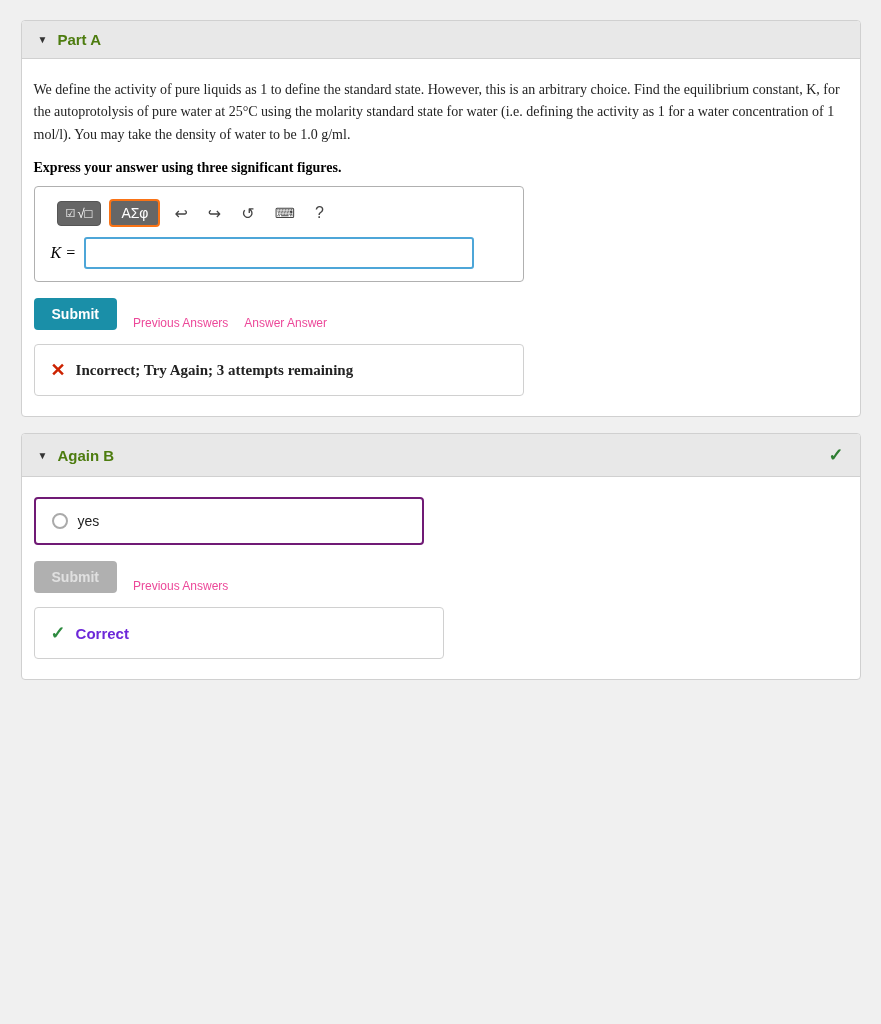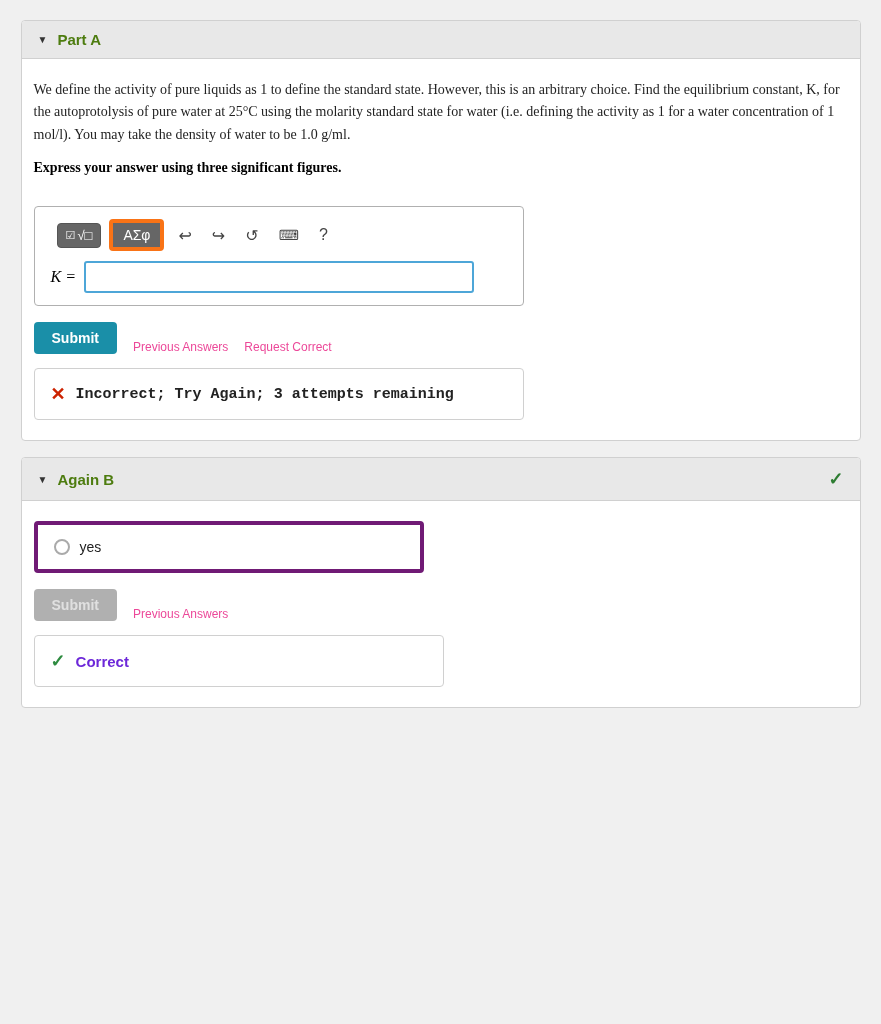--- a/index.html
+++ b/index.html
@@ -56,41 +56,41 @@
     }
     .problem-text {
       font-size: 14px;
       line-height: 1.6;
       color: #222;
       margin-bottom: 14px;
     }
     .bold-instruction {
       font-weight: bold;
       font-size: 14px;
-      margin-bottom: 30px;
+      margin-bottom: 10px;
       display: block;
     }
     .answer-box {
       border: 1px solid #b0b0b0;
       border-radius: 4px;
       padding: 12px;
       margin-bottom: 16px;
       display: inline-block;
       width: 490px;
     }
     .toolbar {
       display: flex;
       align-items: center;
       gap: 8px;
       margin-bottom: 10px;
       padding-left: 10px;
     }
     .toolbar-btn-symbol {
       background: #666;
-      border: 4px solid #f97316;
+      border: 2px solid #f97316;
       border-radius: 4px;
       padding: 4px 10px;
       color: white;
       font-size: 14px;
       cursor: pointer;
       font-family: Arial, sans-serif;
     }
     .toolbar-icon-btn {
       background: none;
       border: none;
@@ -177,32 +177,32 @@
       font-size: 18px;
       font-weight: bold;
     }
     .check-icon {
       color: #2e8b40;
       font-size: 18px;
       font-weight: bold;
     }
     .feedback-text {
       font-size: 15px;
-      font-family: Liberation Mono, monospace;
+      font-family: Liberation Serif, serif;
       font-weight: bold;
       color: #222;
     }
     .correct-text {
       font-size: 15px;
       font-family: Arial, sans-serif;
       font-weight: bold;
       color: #6d28d9;
     }
     .radio-group {
-      border: 4px solid #701a75;
+      border: 2px solid #701a75;
       border-radius: 4px;
       padding: 14px 16px;
       width: 390px;
       margin-bottom: 16px;
     }
     .radio-option {
       display: flex;
       align-items: center;
       gap: 10px;
       margin-bottom: 12px;
@@ -282,21 +282,21 @@
         </div>
         <div class="input-row">
           <span class="k-label">K =</span>
           <input class="answer-input" type="text" placeholder="" style="">
         </div>
       </div>
 
       <div class="action-row">
         <button class="submit-btn">Submit</button>
         <a class="link-btn">Previous Answers</a>
-        <a class="link-btn">Request Correct</a>
+        <a class="link-btn">Answer Answer</a>
       </div>
 
       <div class="feedback-box incorrect">
         <span class="x-icon">✕</span>
         <span class="feedback-text">Incorrect; Try Again; 3 attempts remaining</span>
       </div>
     </div>
   </div>
 
   <div class="part-section">

